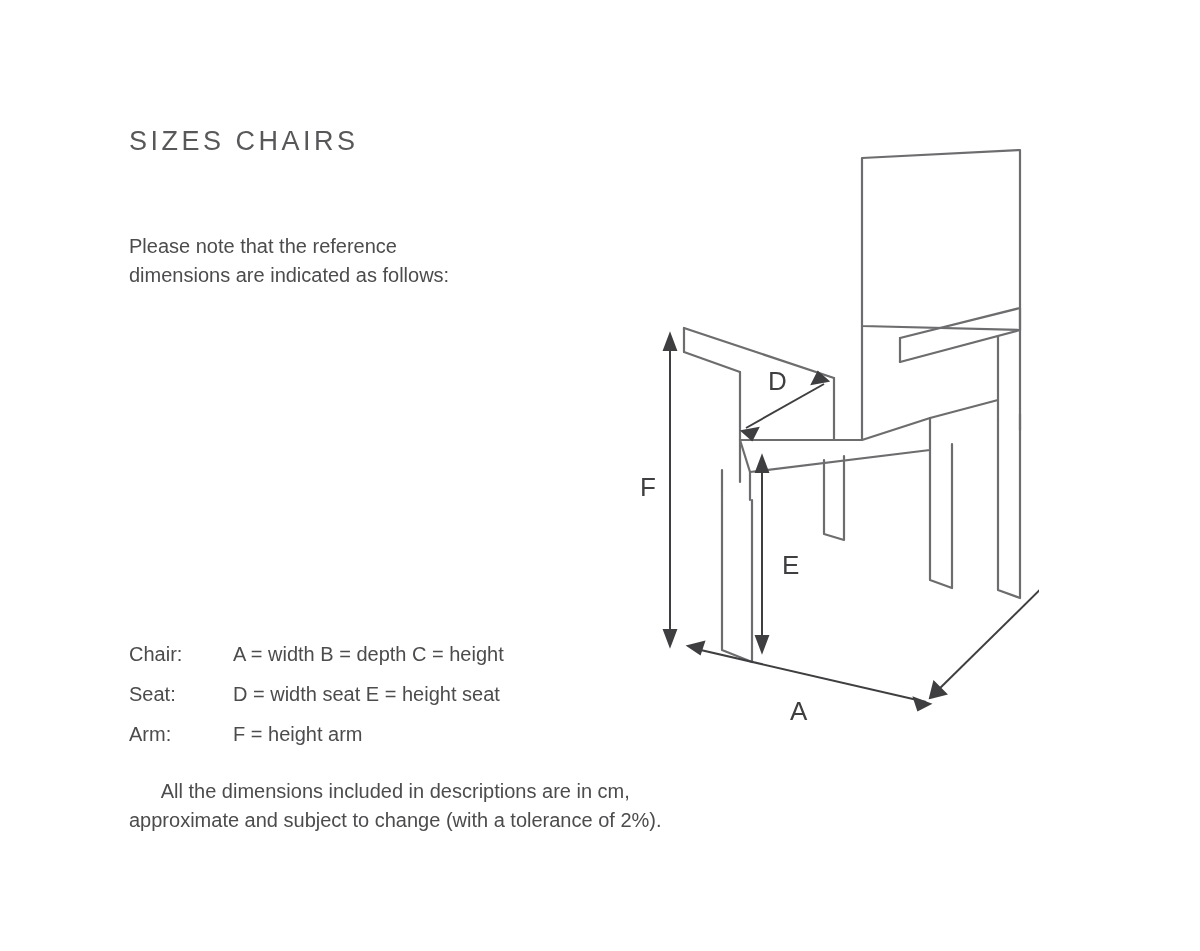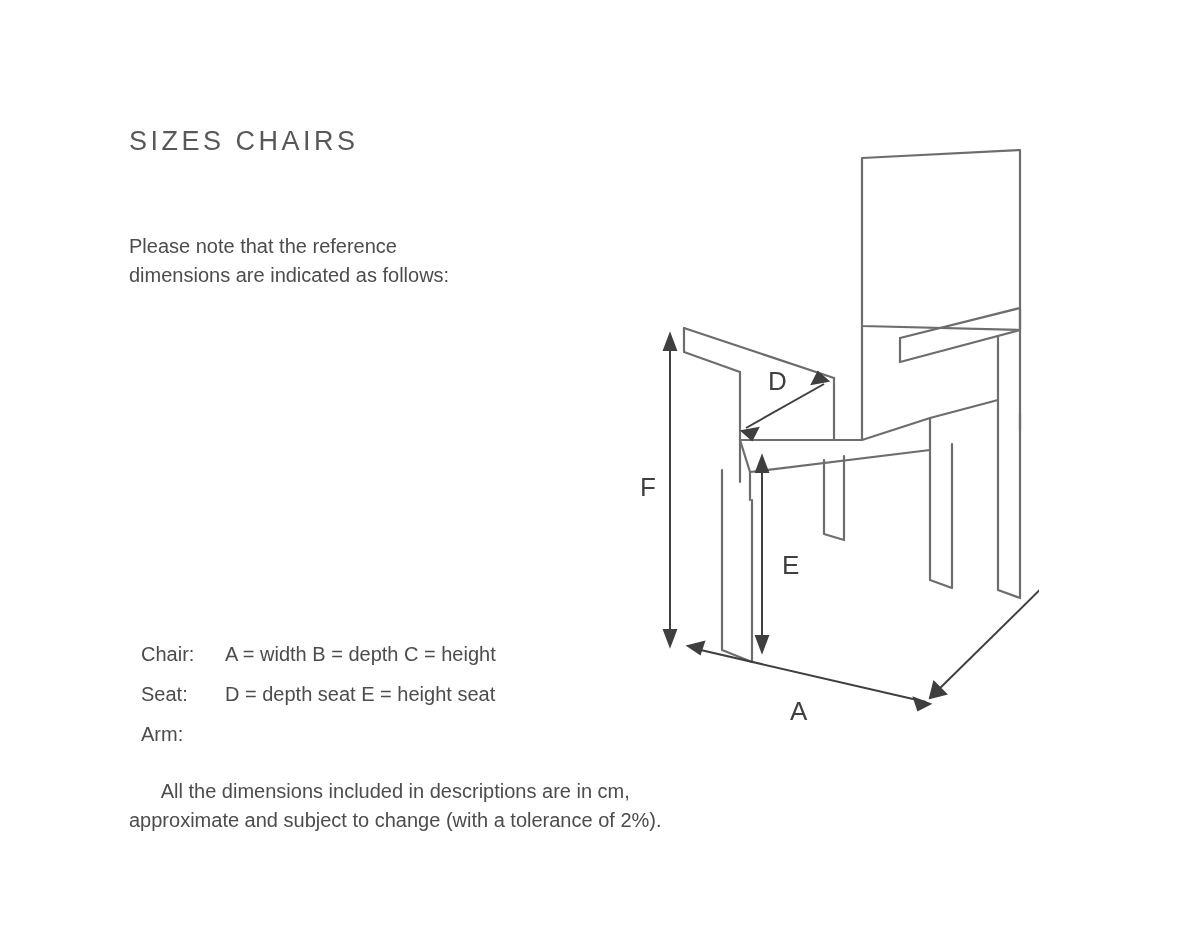--- a/index.html
+++ b/index.html
@@ -45,24 +45,24 @@
     font-size: 20px;
     line-height: 40px;
     color: #4c4c4e;
   }
   .legend-row {
     display: flex;
   }
   .legend-key {
     width: 84px;
     flex: 0 0 84px;
-    margin-left: 12px;
   }
   .legend-val {
     flex: 1;
+    margin-left: 20px;
   }
   .footnote {
     position: absolute;
     left: 129px;
     top: 777px;
     font-size: 20px;
     line-height: 29px;
     color: #4c4c4e;
     white-space: pre-line;
     text-align: center;
@@ -86,24 +86,25 @@
   <div class="note">Please note that the reference
 dimensions are indicated as follows:</div>
 
   <div class="legend">
     <div class="legend-row">
       <span class="legend-key">Chair:</span>
       <span class="legend-val">A = width B = depth C = height</span>
     </div>
     <div class="legend-row">
       <span class="legend-key">Seat:</span>
-      <span class="legend-val">D = depth seat E = height seat</span>
+      <span class="legend-val">D = width seat E = height seat</span>
     </div>
     <div class="legend-row">
       <span class="legend-key">Arm:</span>
+      <span class="legend-val">F = height arm</span>
     </div>
   </div>
 
   <div class="footnote">All the dimensions included in descriptions are in cm,
 approximate and subject to change (with a tolerance of 2%).</div>
 
   <div class="diagram">
     <svg width="580" height="680" viewBox="0 0 580 680" xmlns="http://www.w3.org/2000/svg">
       <g fill="none" stroke="#6d6d6f" stroke-width="2.2" stroke-linejoin="round" stroke-linecap="round">
 

